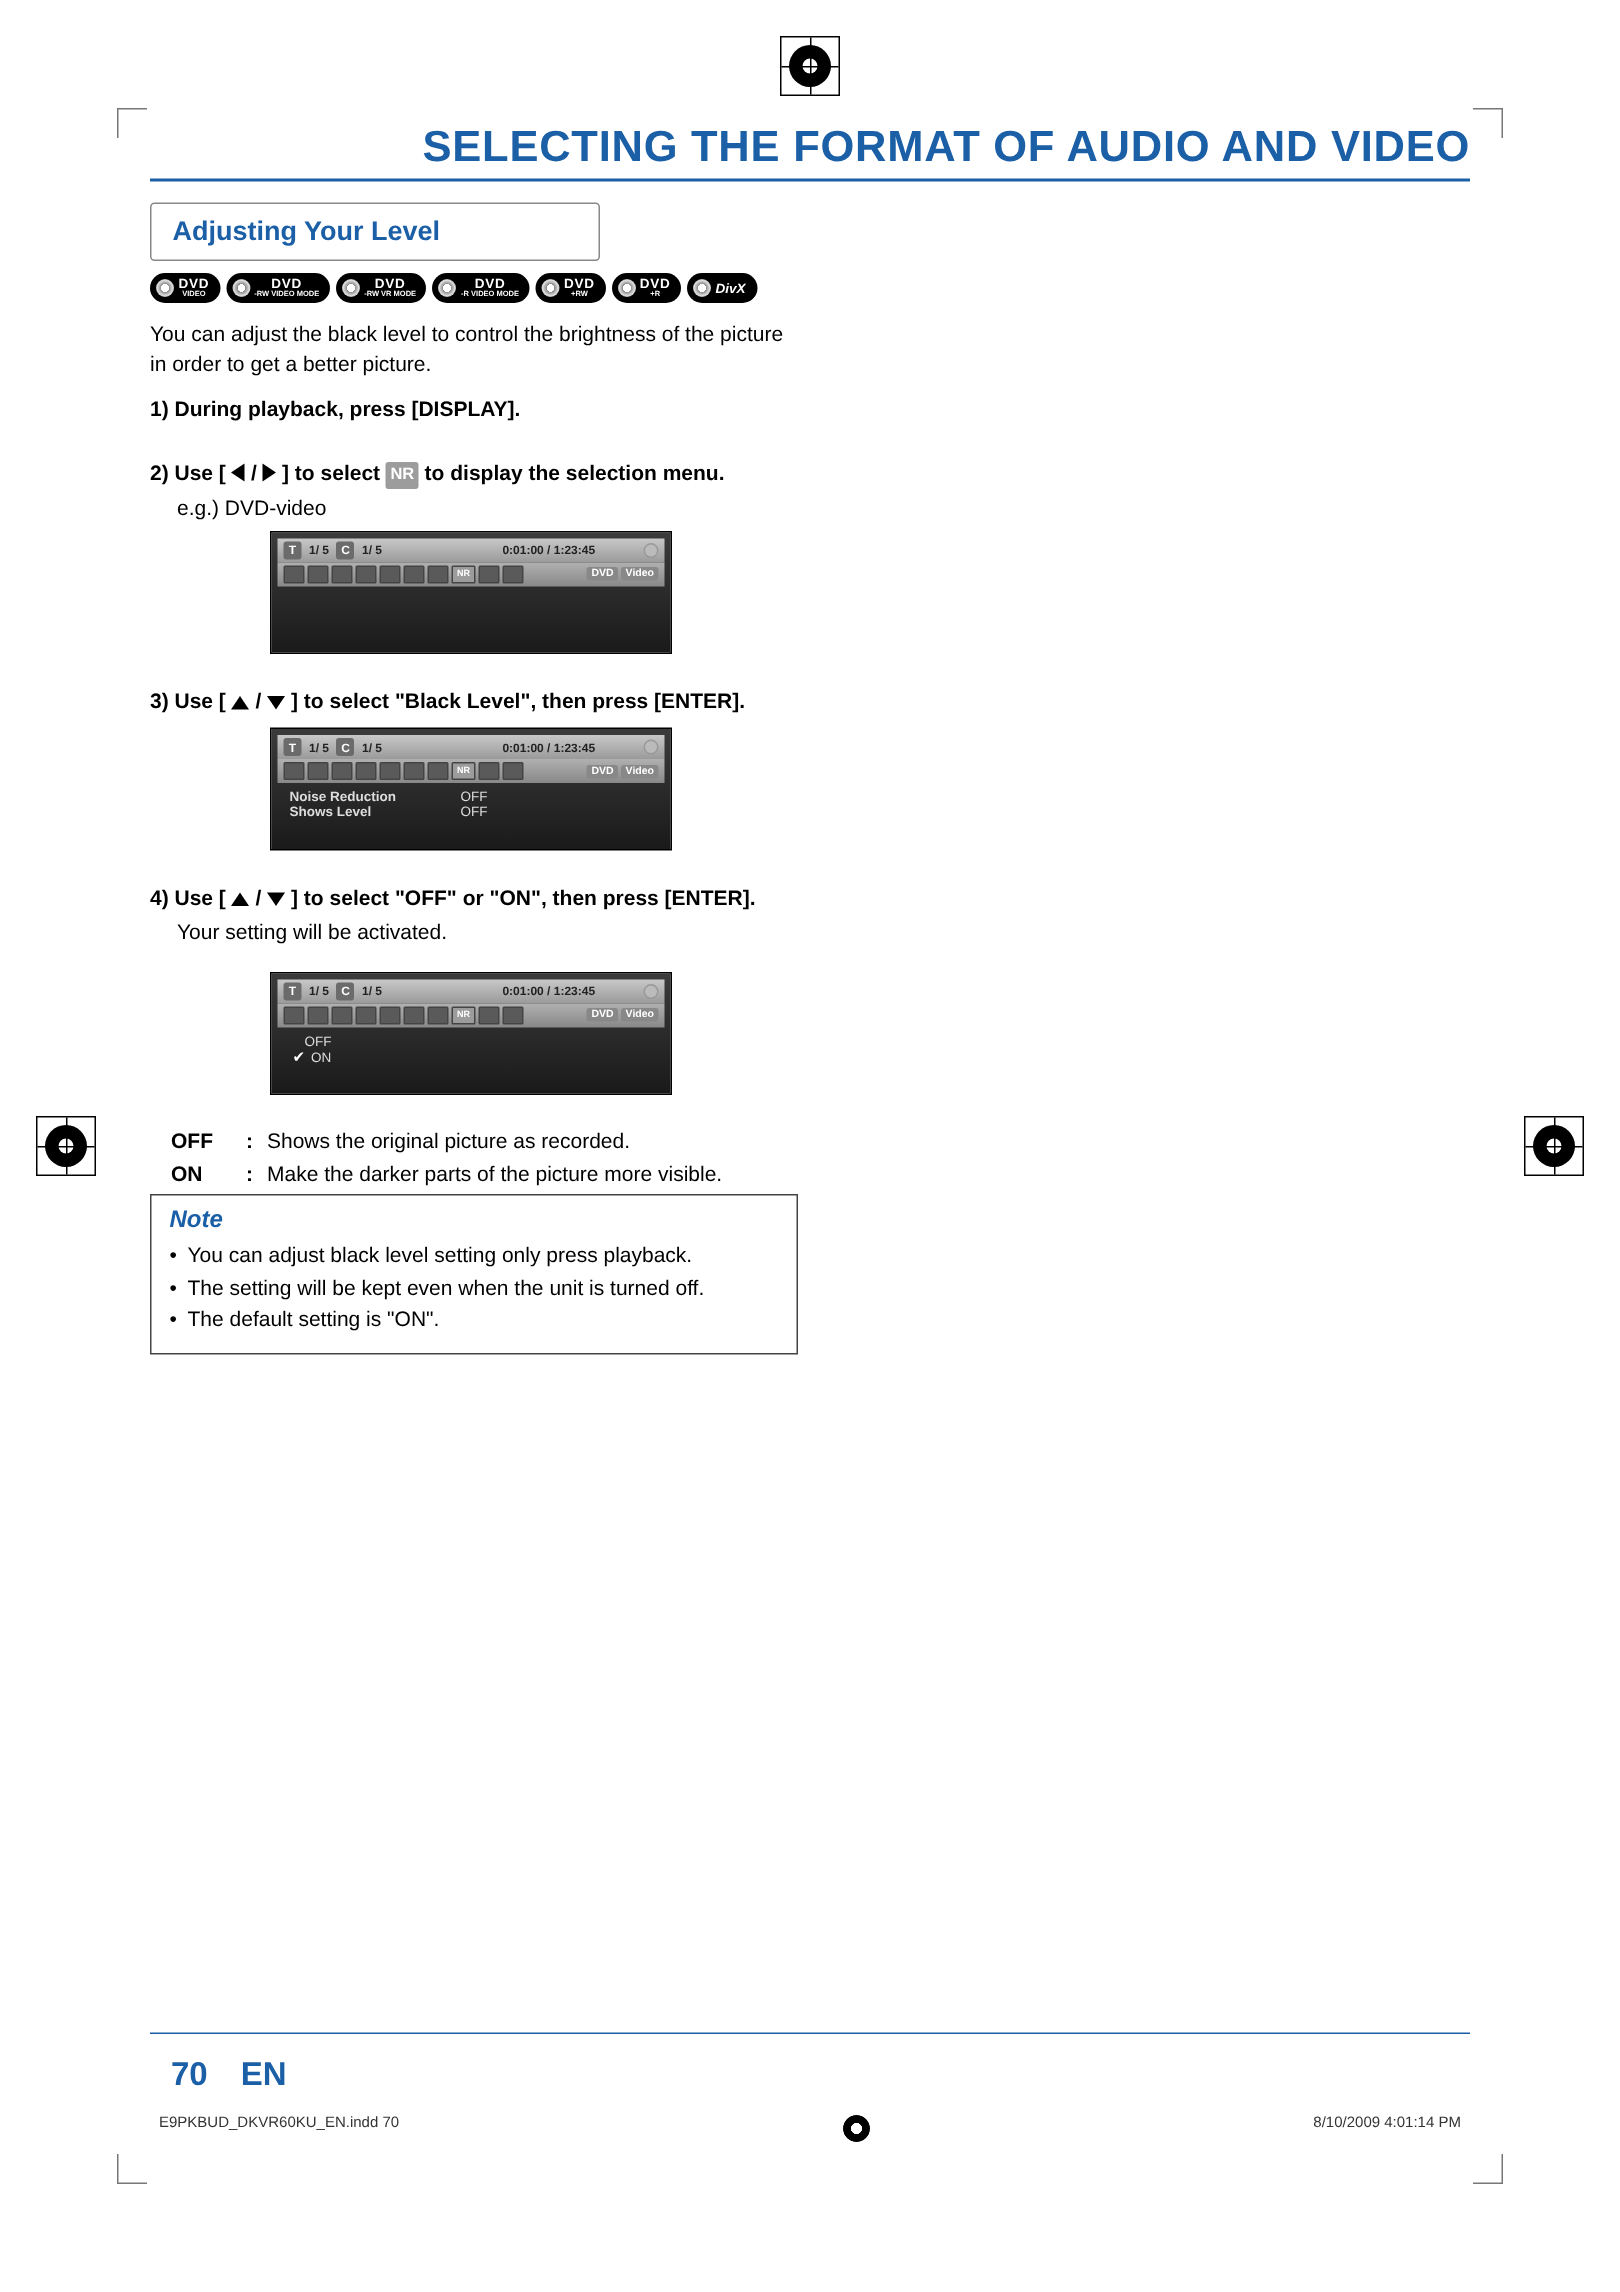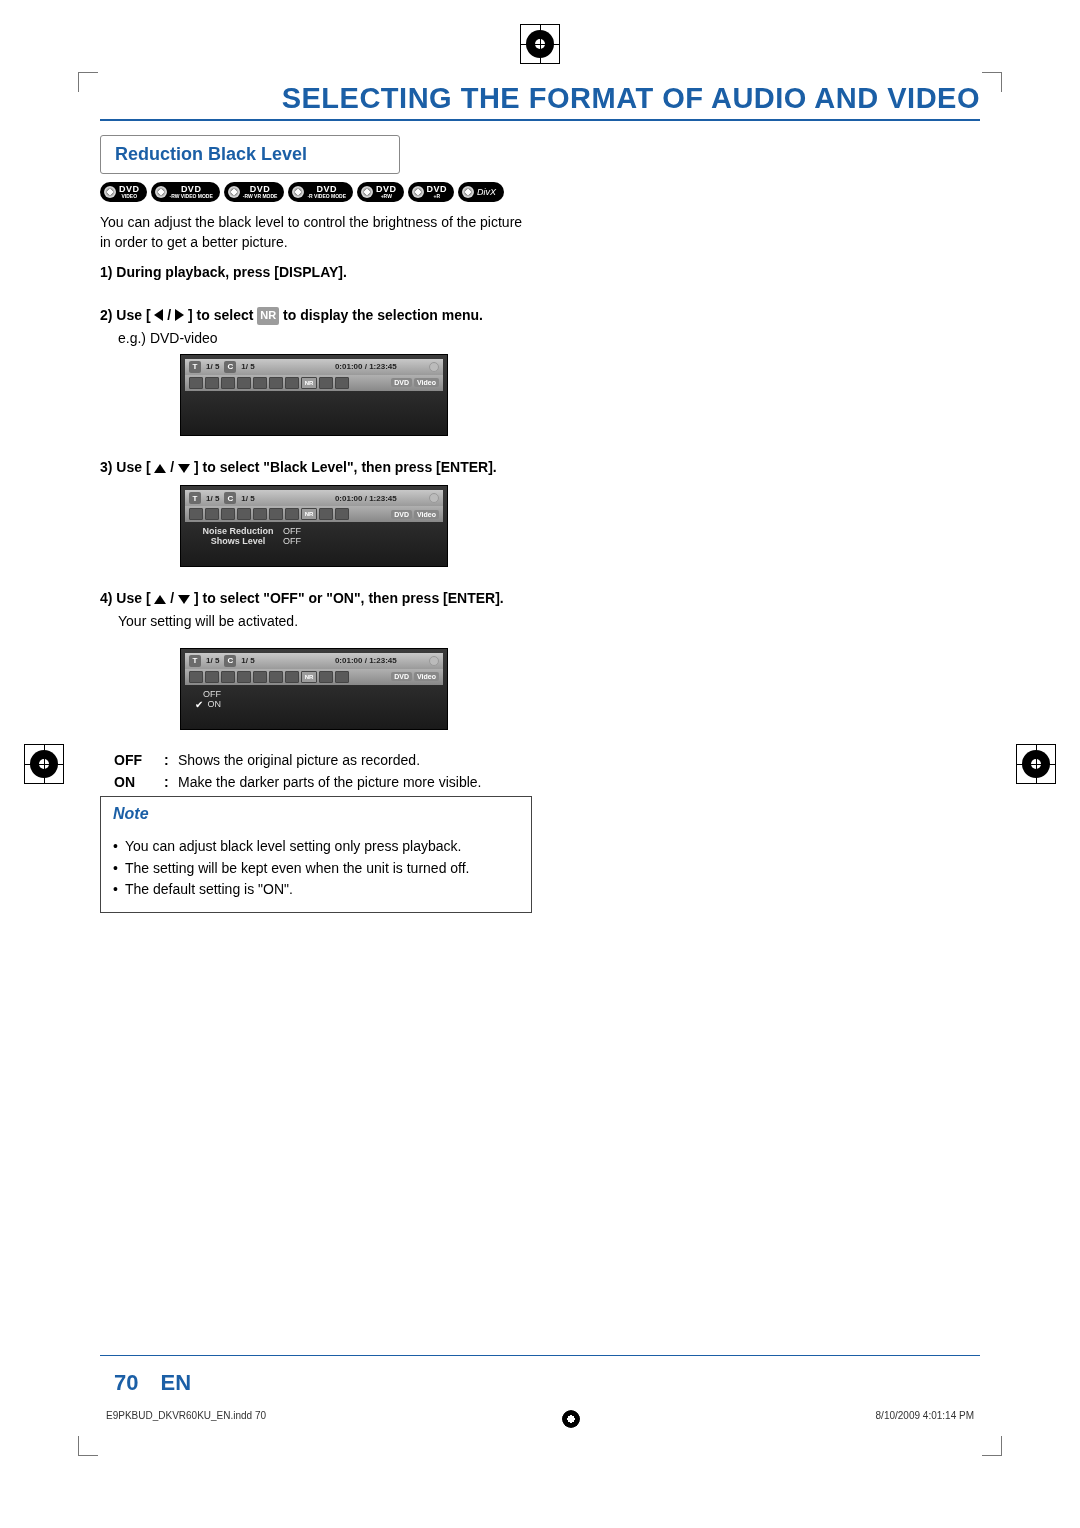--- a/index.html
+++ b/index.html
@@ -106,21 +106,21 @@
     gap: 3px;
   }
   .badge .disc {
     width: 12px; height: 12px; border-radius: 50%;
     background: radial-gradient(circle, #fff 30%, #888 31%, #ddd 60%, #666 100%);
   }
   .badge .t { display:flex; flex-direction:column; line-height:1; align-items:center; }
   .badge .t .big { font-size: 9px; letter-spacing: 0.5px;}
   .badge .t .small { font-size: 5px; }
   .badge.divx { background:#000; color:#fff; font-size:9px; padding:0 8px 0 4px;}
-  .badge.divx .t { flex-direction: row; font-style: italic; font-weight: 400;}
+  .badge.divx .t { flex-direction: row; font-style: italic; font-weight: 700;}
 
   p.body { font-size: 14px; line-height: 1.45; margin-bottom: 10px; }
   .step { font-size: 14px; font-weight: 700; line-height: 1.4; margin-bottom: 4px; }
   .eg { font-size: 14px; margin-left: 18px; margin-bottom: 6px; }
   .sub { font-size: 14px; margin-left: 18px; margin-bottom: 19px; }
 
   .tri { display:inline-block; width:0; height:0; vertical-align: -1px; }
   .tri.left  { border-top:6px solid transparent; border-bottom:6px solid transparent; border-right:9px solid #000; }
   .tri.right { border-top:6px solid transparent; border-bottom:6px solid transparent; border-left:9px solid #000; }
   .tri.up    { border-left:6px solid transparent; border-right:6px solid transparent; border-bottom:9px solid #000; }
@@ -163,37 +163,37 @@
     background: linear-gradient(#b0b0b0,#888);
     padding:0 4px;
     justify-content: space-between;
   }
   .osd .row2 .icons { display:flex; gap:2px; }
   .osd .row2 .icons span { width:14px; height:12px; background:#5a5a5a; border:1px solid #444; border-radius:1px; font-size:6px; color:#ccc; display:flex; align-items:center; justify-content:center;}
   .osd .row2 .icons span.nr { background:#9c9c9c; color:#fff; font-weight:700; width:16px;}
   .osd .row2 .dvdvid { display:flex; gap:2px;}
   .osd .row2 .dvdvid span { background:#888; color:#fff; font-size:7px; padding:1px 3px; border-radius:2px; font-weight:700;}
   .osd .body { min-height: 40px; padding:4px 8px; font-size:9px; color:#ddd; }
-  .osd .body .menurow { display:flex; gap:0;text-align:center; }
+  .osd .body .menurow { display:flex; gap:24px; }
   .osd .body .menurow .lbl { width:90px; font-weight:700;}
   .osd .body .opt { display:flex; align-items:center; gap:4px; }
   .osd .body .opt .chk { color:#fff; font-size:10px;}
 
   .deflist { font-size:14px; margin-left:14px; }
   .deflist .row { display:flex; gap:4px; margin-bottom:6px; }
   .deflist .row .k { width:46px; font-weight:700; }
   .deflist .row .c { width:10px; font-weight:700; }
   .deflist .row .v { flex:1; }
 
   .note {
     border:1px solid #444;
     padding:8px 12px 10px;
     margin-top:6px;
   }
-  .note .nh { color:#1b5fa6; font-style:italic; font-weight:700; font-size:16px; margin-bottom:14px;}
+  .note .nh { color:#1b5fa6; font-style:italic; font-weight:700; font-size:16px; margin-bottom:4px;}
   .note ul { list-style: none; font-size:14px; }
   .note ul li { position:relative; padding-left:12px; line-height:1.4; margin-bottom:2px;}
   .note ul li::before { content:"•"; position:absolute; left:0; }
 
   .footer-line {
     position:absolute; bottom:90px; left:0; right:0;
     border-top:1px solid #1b5fa6;
   }
   .pagenum {
     position:absolute; bottom:50px; left:14px;
@@ -223,21 +223,21 @@
 <div class="crop tr"></div>
 <div class="crop bl"></div>
 <div class="crop br"></div>
 
 <div class="page">
 
   <div class="title">SELECTING THE FORMAT OF AUDIO AND VIDEO</div>
 
   <div class="column">
 
-    <div class="section-box">Reduction Black Level</div>
+    <div class="section-box">Adjusting Your Level</div>
 
     <div class="media-badges">
       <div class="badge">
           <span class="disc"></span>
           <span class="t">
             <span class="big">DVD</span>
             <span class="small">VIDEO</span>
           </span>
         </div>
       <div class="badge">

